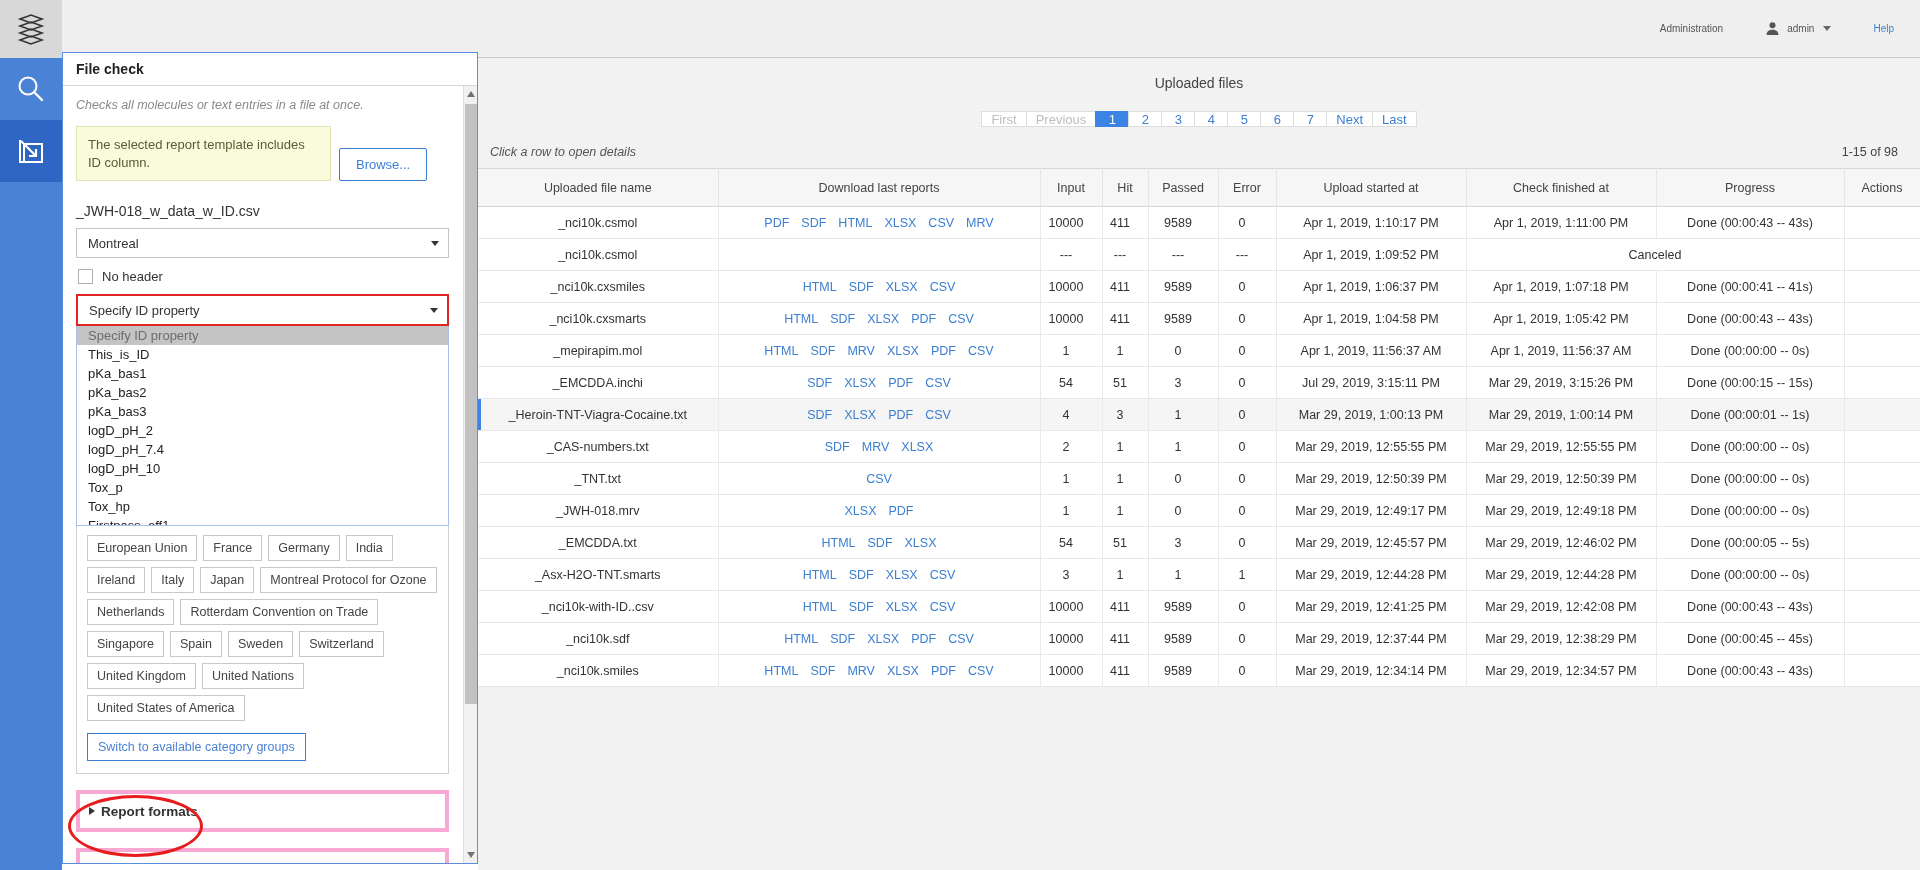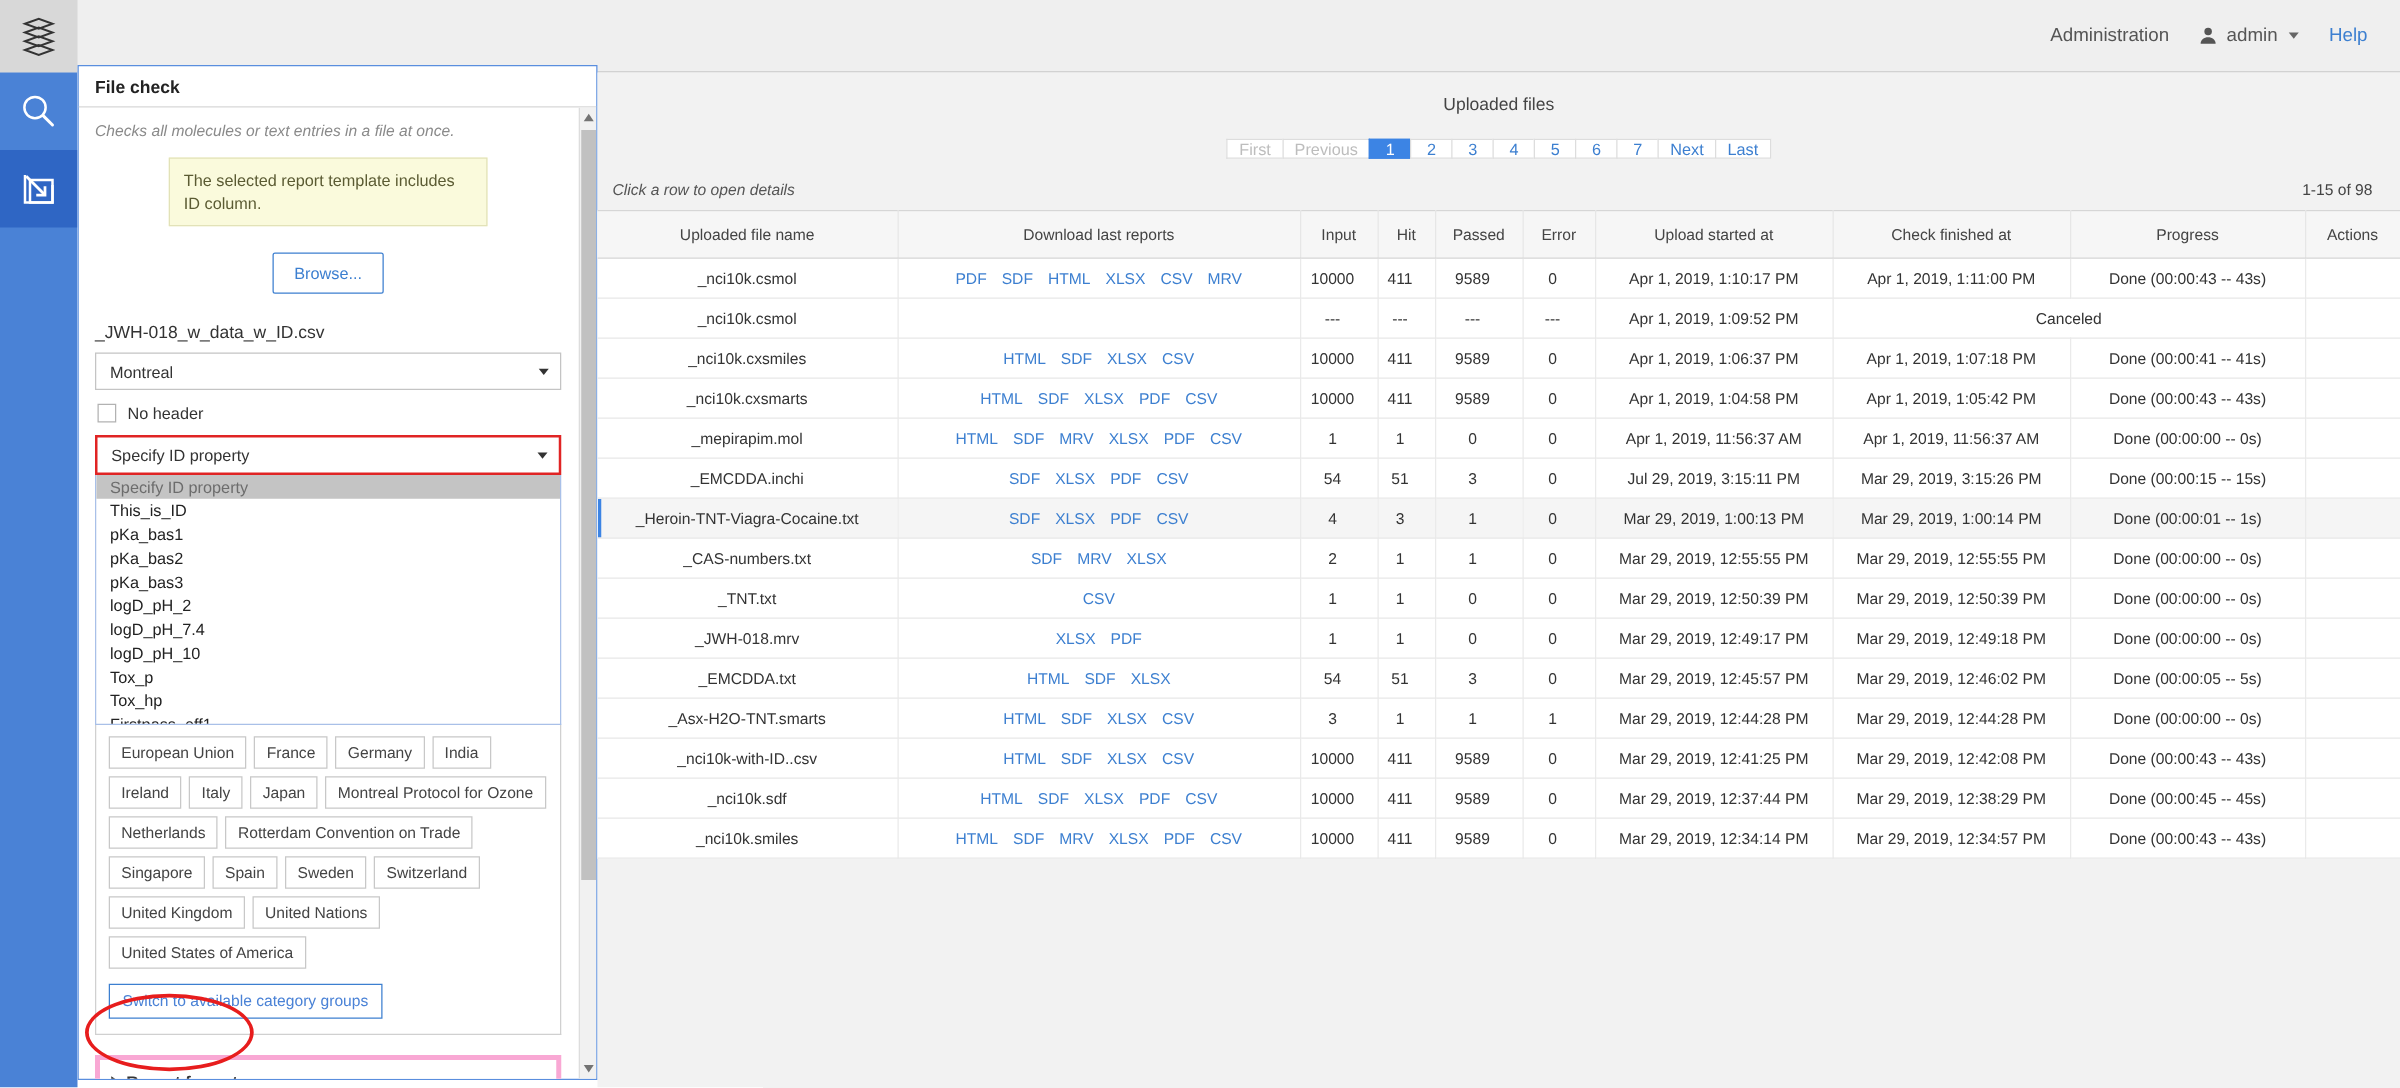--- a/index.html
+++ b/index.html
@@ -21,21 +21,21 @@
     border-bottom: 1px solid #c9c9c9;
     display: flex; align-items: center;
   }
   .logo-cell {
     width: 62px; height: 58px; background: #d8d8d8;
     display: flex; align-items: center; justify-content: center;
   }
   .logo-glyph { width: 30px; height: 34px; }
   .topbar-right {
     margin-left: auto; display: flex; align-items: center;
-    gap: 24px; padding-right: 26px; font-size: 15px;
+    gap: 42px; padding-right: 26px; font-size: 10px;
   }
   .topbar-right .tb-link { color: #555; cursor: pointer; white-space: nowrap; }
   .topbar-right .tb-help { color: #3c7fd0; cursor: pointer; }
   .user-box { display: flex; align-items: center; gap: 7px; color: #555; cursor: pointer; }
   .avatar-icon { width: 15px; height: 15px; display:block; }
   .caret-down {
     width: 0; height: 0; border-left: 4px solid transparent;
     border-right: 4px solid transparent; border-top: 5px solid #666;
     display: inline-block; margin-left: 2px;
   }
@@ -63,21 +63,21 @@
     display: flex; align-items: center; padding-left: 13px;
     font-weight: bold; font-size: 14px; color: #222; flex: 0 0 auto;
   }
   .lp-scroll {
     flex: 1 1 auto; position: relative; overflow: hidden; padding: 0 0 0 0;
   }
   .lp-inner { padding: 12px 28px 10px 13px; }
   .lp-sub {
     color: #8a8a8a; font-style: italic; font-size: 12.5px; margin-bottom: 14px;
   }
-  .notice-row { display: flex; gap: 21px; align-items: center; margin-bottom: 22px; flex-direction: column; }
+  .notice-row { display: flex; gap: 8px; align-items: flex-end; margin-bottom: 22px; }
   .notice {
     background: #fafadc; border: 1px solid #e2e2b8; color: #5b5b33;
     padding: 9px 11px; font-size: 13px; line-height: 1.35; width: 255px;
   }
   .browse-btn {
     border: 1px solid #3c7fd0; background: #fff; color: #3c7fd0;
     padding: 8px 16px; font-size: 13px; cursor: pointer; white-space: nowrap;
     height: 33px; border-radius: 2px;
   }
   .filename { font-size: 14px; color: #333; margin-bottom: 9px; }

